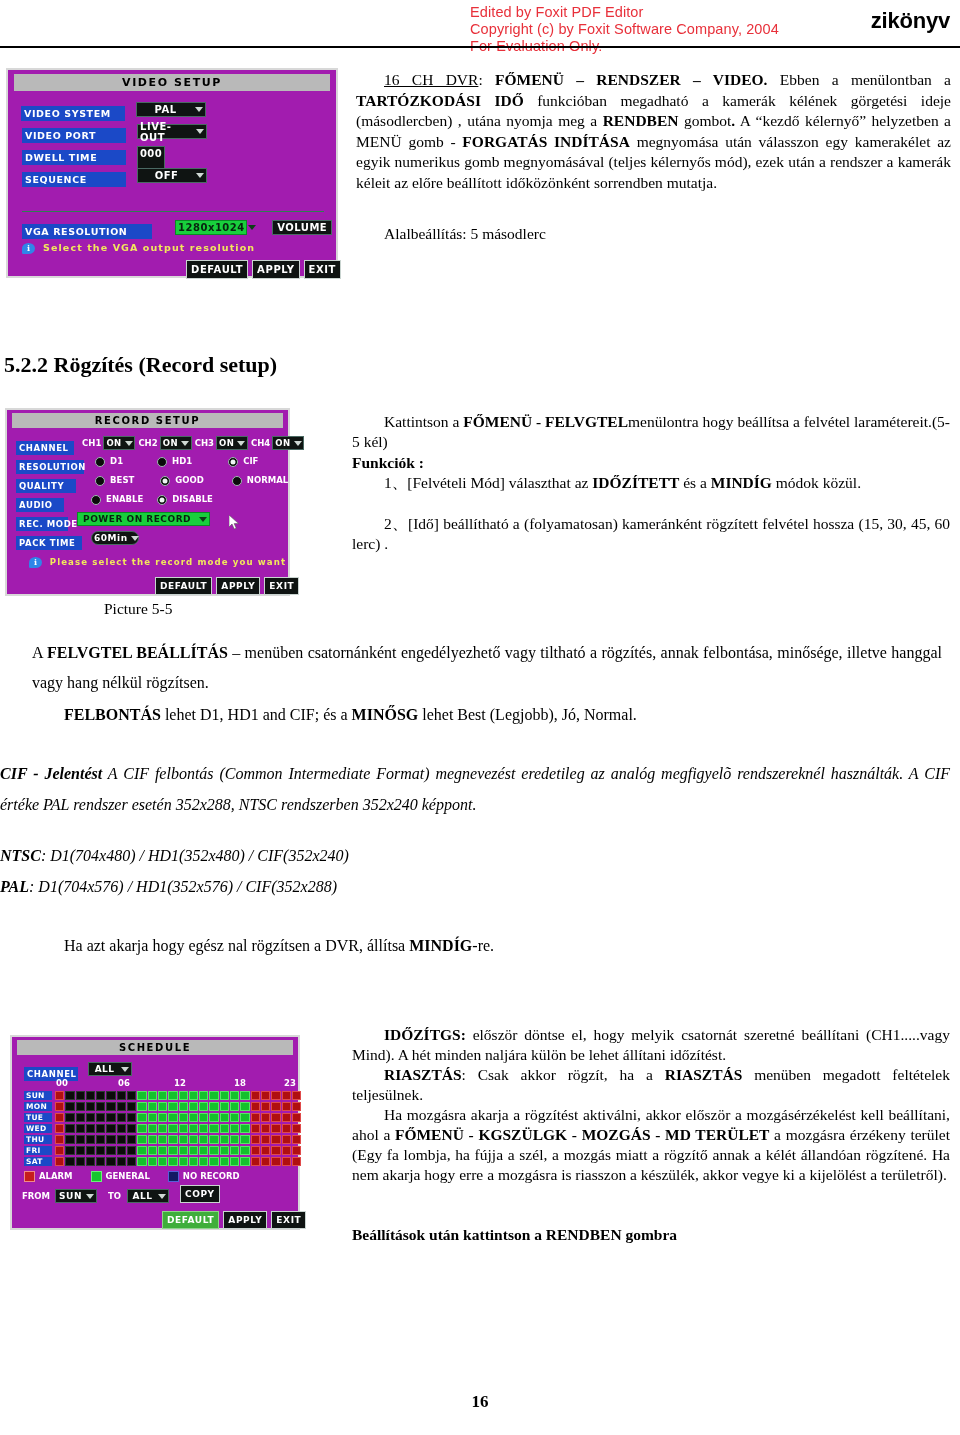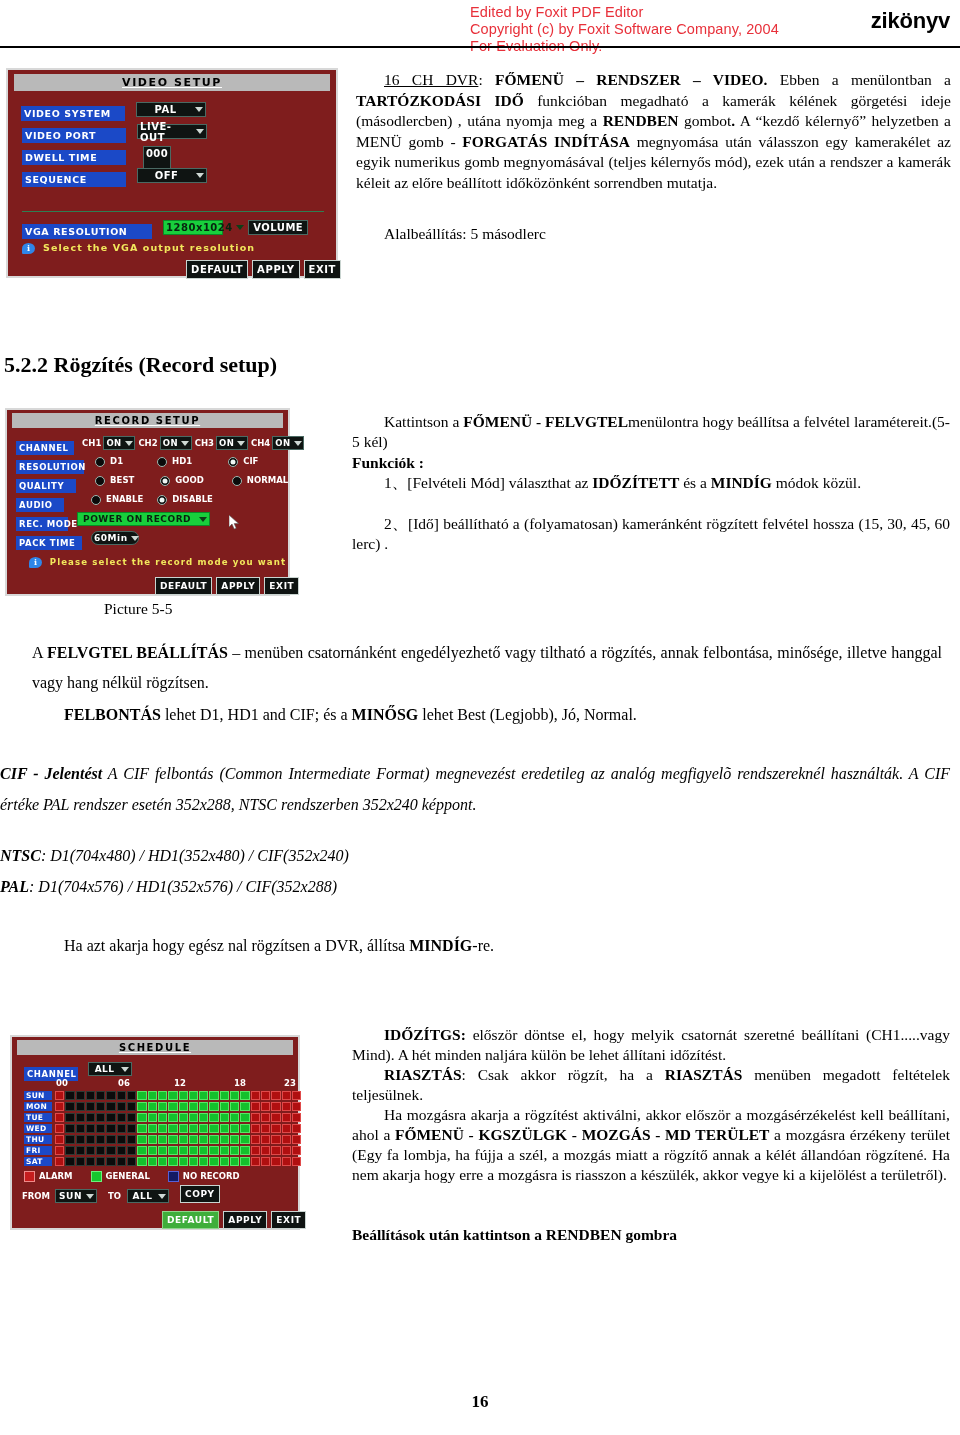--- a/index.html
+++ b/index.html
@@ -26,25 +26,24 @@
     font-weight:bold; font-size:22px; letter-spacing:-0.2px;
   }
   .hdr-rule{
     position:absolute; left:0; top:46px; width:960px; height:2px;
     background:#000;
   }
 
   
   .osd{
     position:absolute;
-    background:#7f1d1d;
+    background:#a21caf;
     border:2px solid #d8d8d8;
     color:#fff;
     font-family:"DejaVu Sans", sans-serif;
-    text-decoration:underline;
     -webkit-font-smoothing:none;
   }
   .osd .titlebar{
     background:#b9b9b9; color:#000;
     text-align:center; font-weight:bold;
     letter-spacing:1.6px;
   }
   .lbl{
     background:#1b49c7; color:#fff; font-weight:bold;
     display:inline-block; text-align:left;
@@ -156,36 +155,36 @@
   <div style="position:absolute; left:14px; top:54px;">
     <span class="lbl" style="width:104px;font-size:9.5px;line-height:13px;">VIDEO PORT</span>
     <span class="sel" style="width:70px;height:15px;font-size:10px;margin-left:6px;vertical-align:top;">
       <span style="flex:1;text-align:left;">LIVE-OUT</span>
       <span class="caret"></span>
     </span>
   </div>
 
   <div style="position:absolute; left:14px; top:76px;">
     <span class="lbl" style="width:104px;font-size:9.5px;line-height:13px;">DWELL TIME</span>
-    <span class="box" style="width:28px;height:29px;line-height:14px;font-size:10px;margin-left:12px;vertical-align:top;">000</span>
+    <span class="box" style="width:28px;height:29px;line-height:14px;font-size:10px;margin-left:6px;vertical-align:top;">000</span>
   </div>
 
   <div style="position:absolute; left:14px; top:98px;">
     <span class="lbl" style="width:104px;font-size:9.5px;line-height:13px;">SEQUENCE</span>
     <span class="sel" style="width:70px;height:15px;font-size:10px;margin-left:6px;vertical-align:top;">
       <span style="flex:1;text-align:center;">OFF</span>
       <span class="caret"></span>
     </span>
   </div>
 
   <div class="divider" style="left:14px; top:141px; width:302px;"></div>
 
   <div style="position:absolute; left:14px; top:150px;">
     <span class="lbl" style="width:130px;font-size:9.5px;line-height:13px;">VGA RESOLUTION</span>
-    <span class="sel green" style="width:60px;height:15px;font-size:10px;margin-left:6px;vertical-align:top;">
+    <span class="sel green" style="width:72px;height:15px;font-size:10px;margin-left:18px;vertical-align:top;">
       <span style="flex:1;text-align:center;">1280x1024</span>
       <span class="caret"></span>
     </span>
     <span class="box" style="margin-left:20px;padding:0 4px;height:15px;line-height:14px;font-size:10px;vertical-align:top;">VOLUME</span>
   </div>
 
   <div style="position:absolute; left:14px; top:172px; font-size:9.5px;">
     <span class="hint-bubble"></span>
     <span class="hintline">Select the VGA output resolution</span>
   </div>

